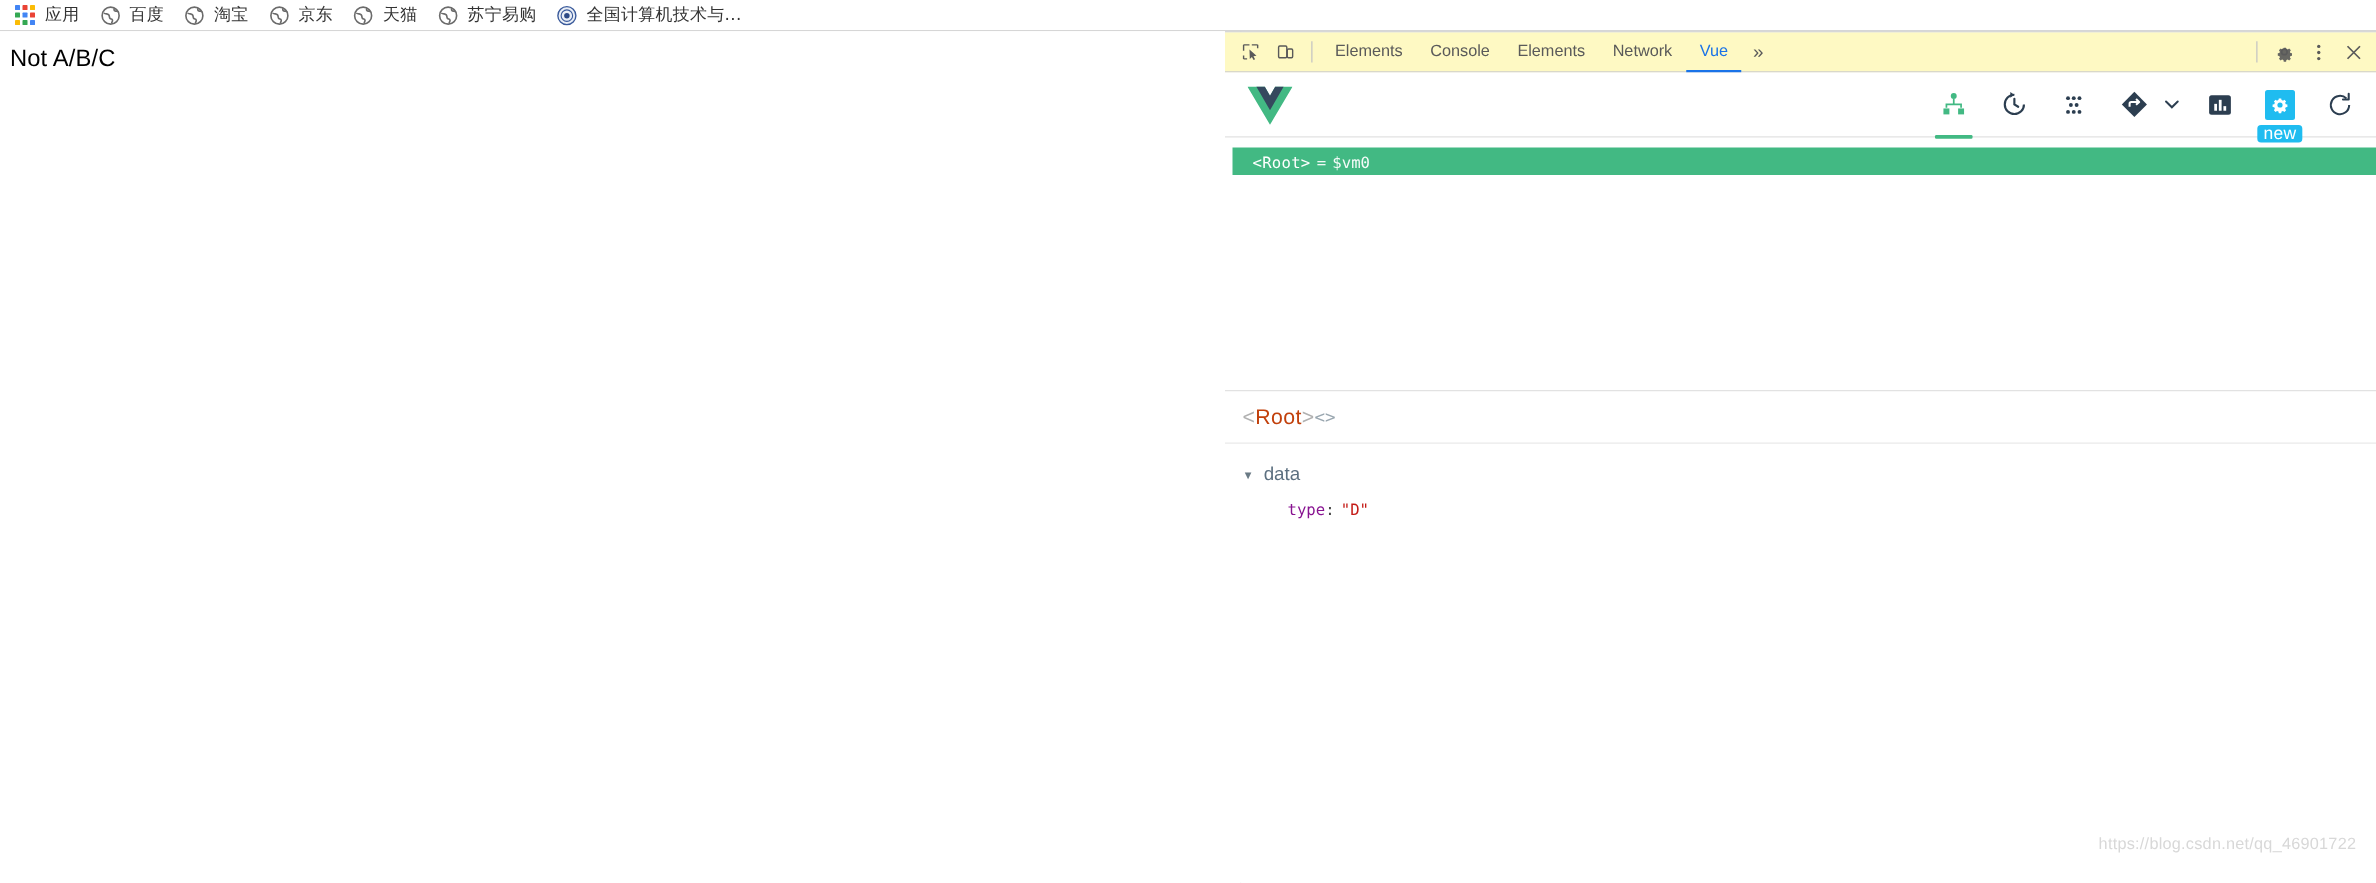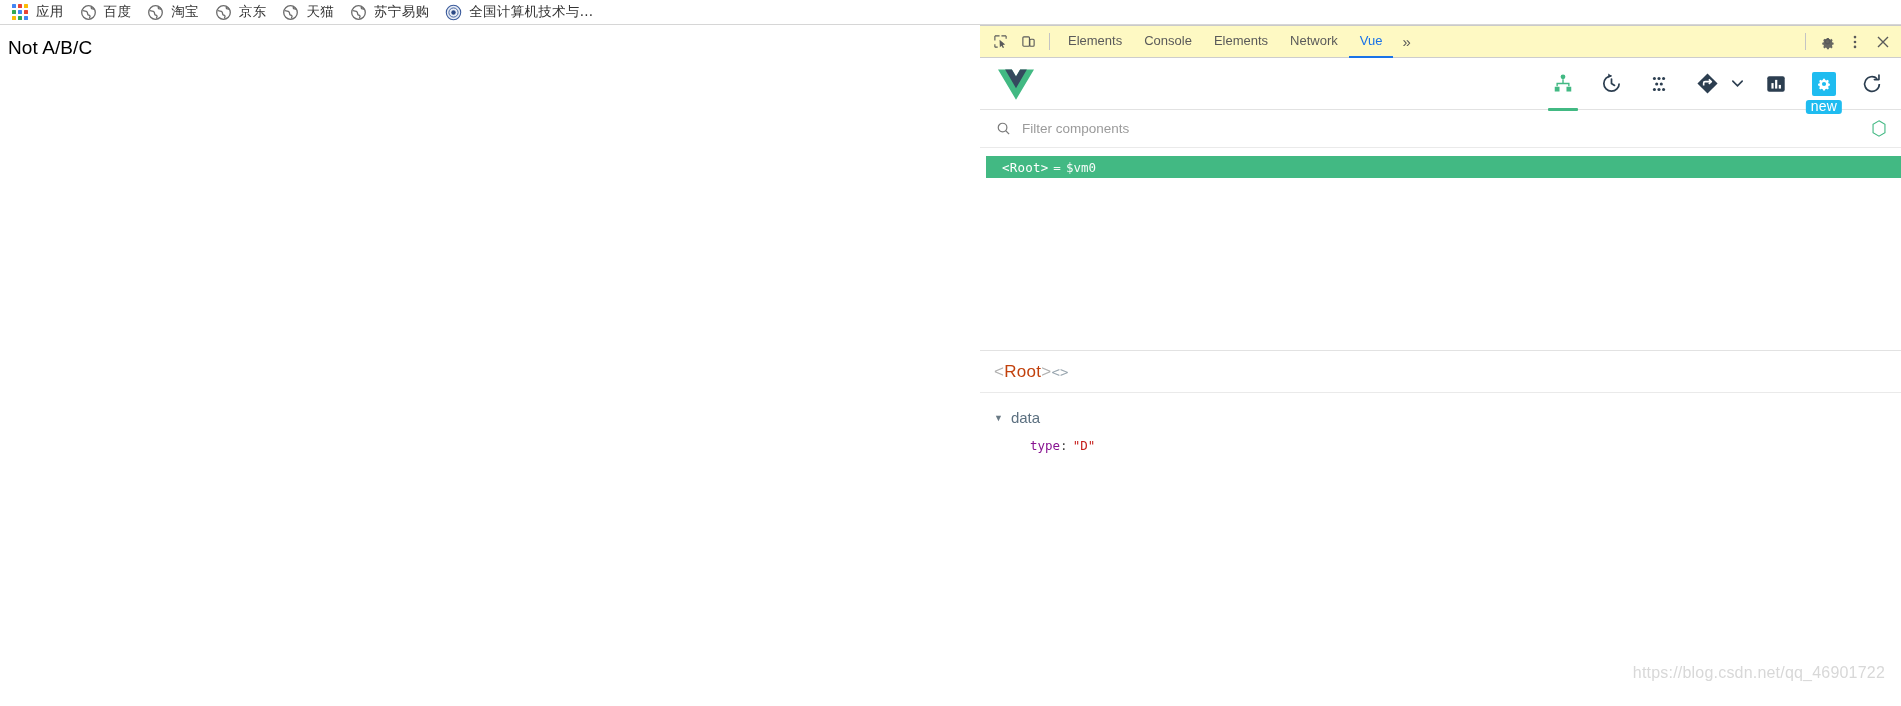--- a/index.html
+++ b/index.html
@@ -216,21 +216,21 @@
     font-size: 12.5px; color: #5c7080;
     display: flex; align-items: center; gap: 5px;
     font-family: "Liberation Sans", sans-serif;
     white-space: nowrap; cursor: pointer;
   }
   .foot-x { color: #9aa7b0; }
 
   
   .watermark {
     position: absolute; right: 16px; bottom: 24px;
-    font-size: 16px; color: #d8d8d8;
+    font-size: 13px; color: #d8d8d8;
     font-family: "Liberation Sans", sans-serif;
     letter-spacing: .2px; pointer-events: none; user-select: none;
   }
 </style>
 </head>
 <body>
 
 <div class="bookmarks-bar">
 
   <div class="bm">
@@ -452,34 +452,20 @@
 
       <div class="vtool">
         <svg width="22" height="22" viewBox="0 0 24 24">
           <path d="M20 12a8 8 0 11-2.4-5.7" fill="none" stroke="#2c3e50" stroke-width="1.8"></path>
           <path d="M19.6 2.2v5h-5" fill="none" stroke="#2c3e50" stroke-width="1.8" stroke-linecap="round" stroke-linejoin="round"></path>
         </svg>
       </div>
     </div>
   </div>
 
-  <div class="filter-row">
-    <span class="search-ico">
-      <svg width="15" height="15" viewBox="0 0 16 16">
-          <circle cx="7" cy="7" r="4.6" fill="none" stroke="#7a7a7a" stroke-width="1.3"></circle>
-          <path d="M10.4 10.4L14 14" stroke="#7a7a7a" stroke-width="1.3" fill="none"></path>
-        </svg>
-    </span>
-    <input class="filter-input" type="text" value="" placeholder="Filter components" style="">
-    <span class="hex-ico">
-      <svg width="16" height="17" viewBox="0 0 18 20">
-          <path d="M9 1l7 4v10l-7 4-7-4V5z" fill="none" stroke="#42b983" stroke-width="1.3"></path>
-        </svg>
-    </span>
-  </div>
 
   <div class="tree-pane">
     <div class="tree-row">
       <span class="tag">&lt;Root&gt;</span>
       <span class="eq">=</span>
       <span class="vm">$vm0</span>
     </div>
   </div>
 
   <div class="inspector">

